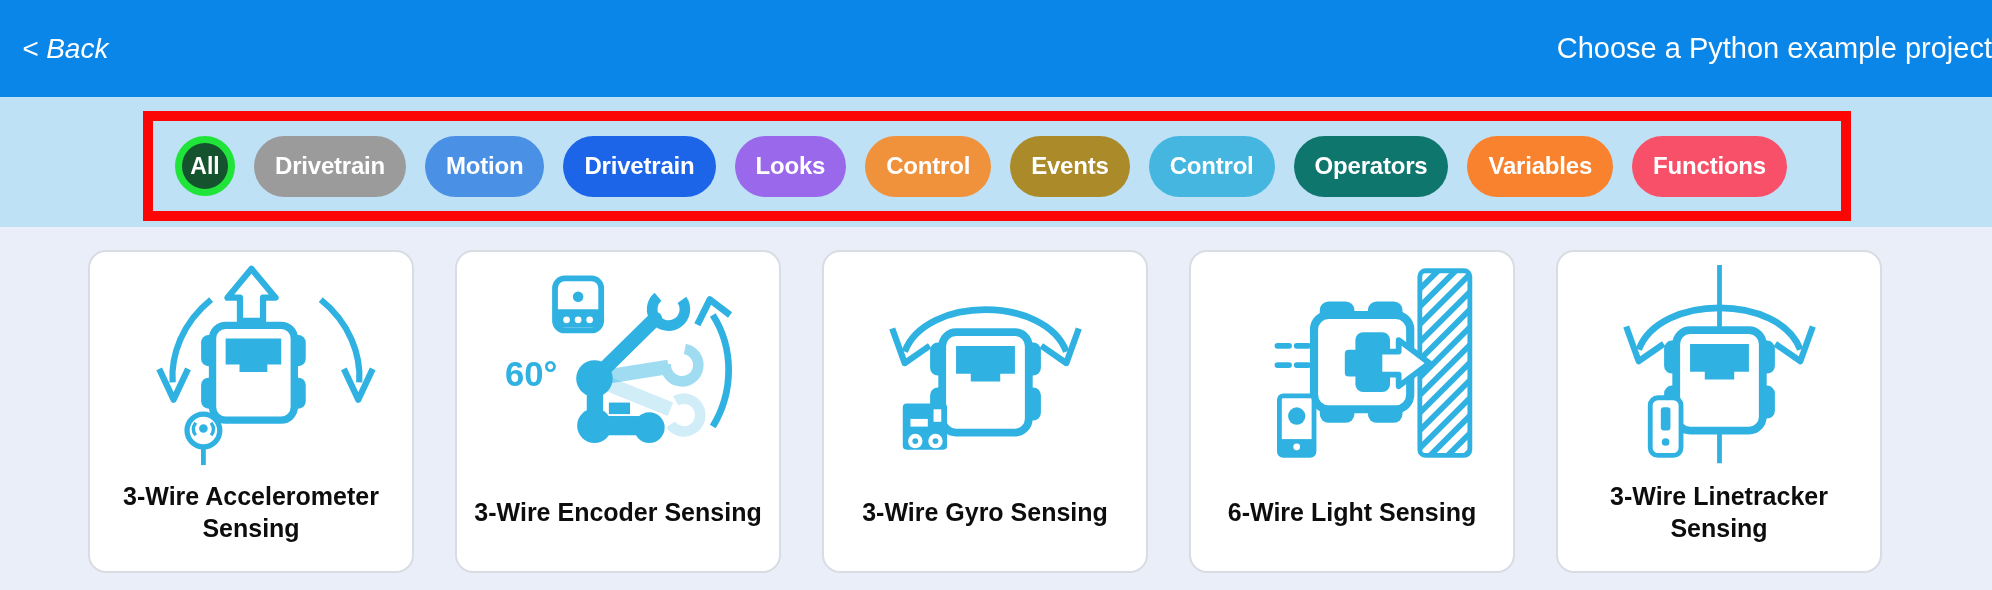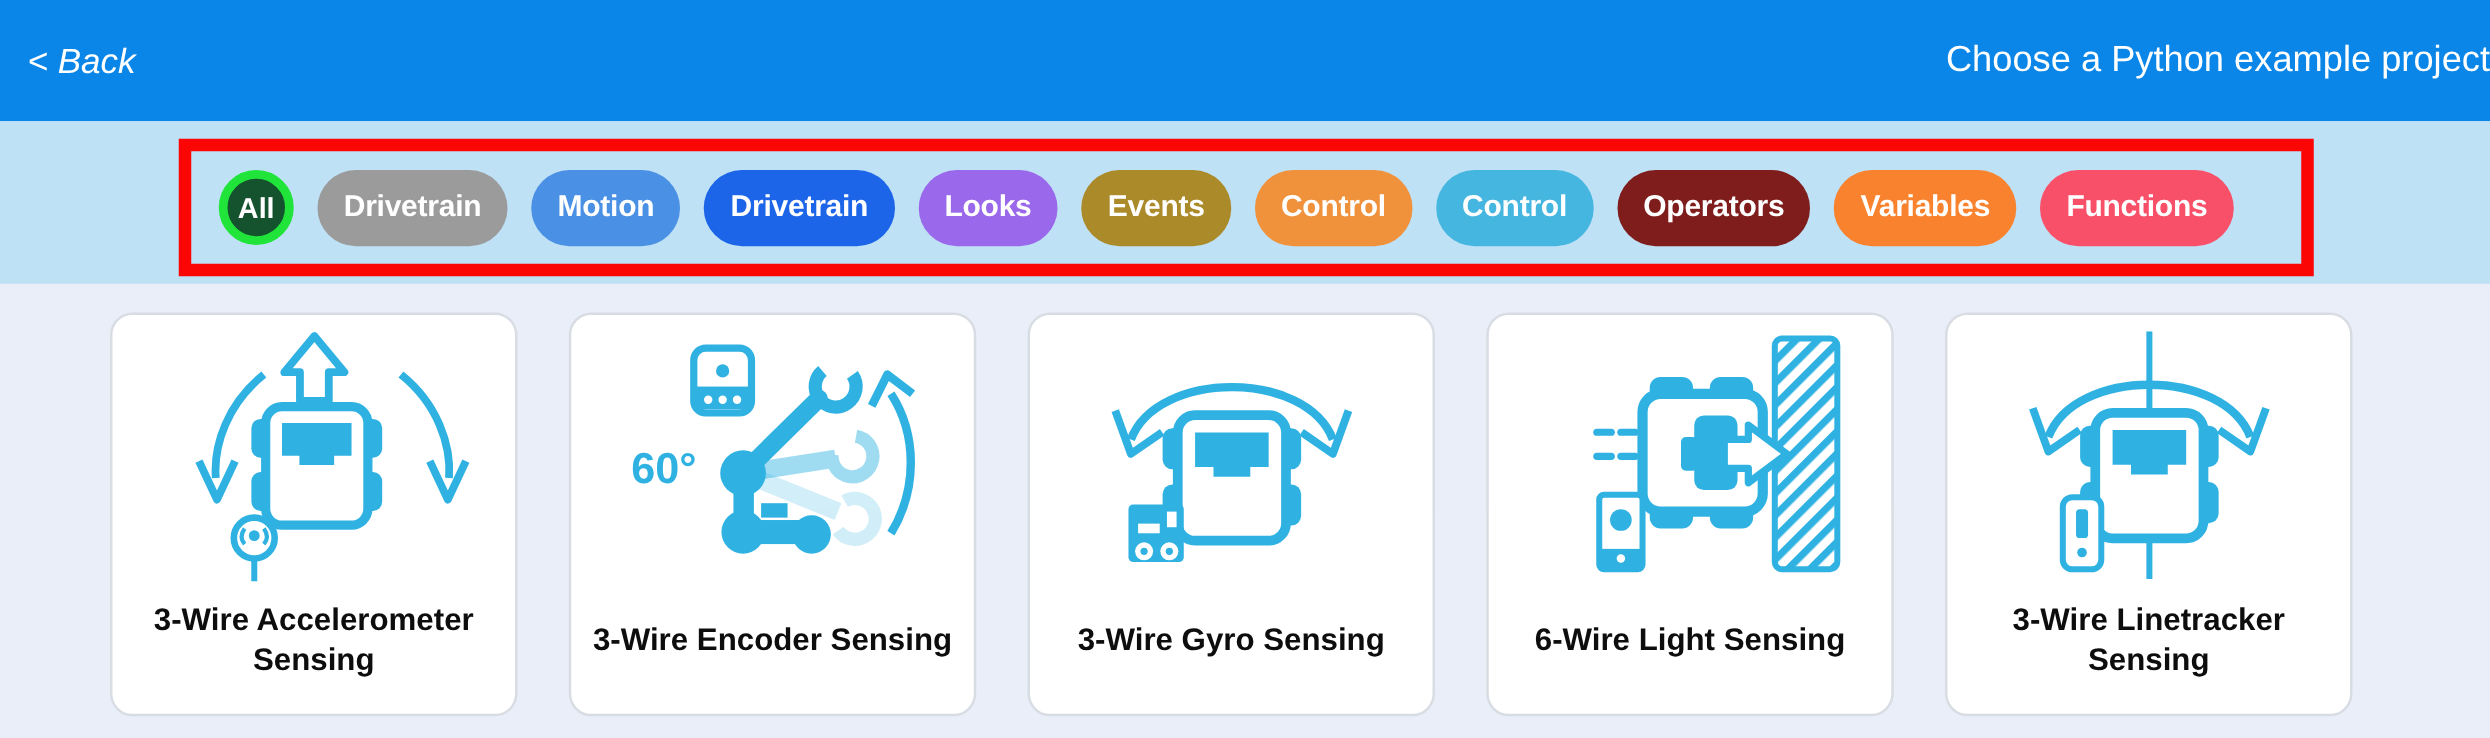--- a/index.html
+++ b/index.html
@@ -76,24 +76,24 @@
   <div class="header-title">Choose a Python example project</div>
 </div>
 
 <div class="filter-bar" style="background: rgb(191, 225, 246);">
   <div class="annotation-box" style="border-color: rgb(251, 5, 5);">
     <button class="pill-all" style="background: #14532d; border-color: rgb(33, 228, 59);">All</button>
     <button class="pill" style="background: rgb(155, 155, 155);">Drivetrain</button>
     <button class="pill" style="background: rgb(74, 144, 228);">Motion</button>
     <button class="pill" style="background: rgb(28, 100, 232);">Drivetrain</button>
     <button class="pill" style="background: rgb(154, 104, 234);">Looks</button>
+    <button class="pill" style="background: rgb(240, 145, 60);">Control</button>
     <button class="pill" style="background: rgb(171, 138, 42);">Events</button>
-    <button class="pill" style="background: rgb(240, 145, 60);">Control</button>
     <button class="pill" style="background: rgb(69, 182, 224);">Control</button>
-    <button class="pill" style="background: #7f1d1d;">Operators</button>
+    <button class="pill" style="background: #0f766e;">Operators</button>
     <button class="pill" style="background: rgb(248, 130, 45);">Variables</button>
     <button class="pill" style="background: rgb(249, 80, 106);">Functions</button>
   </div>
 </div>
 
 <div class="cards-row">
 
   <article class="card">
     <div class="card-icon" style="color: rgb(47, 178, 226);">
       <svg width="255" height="202" viewBox="0 0 260 210" fill="none">

